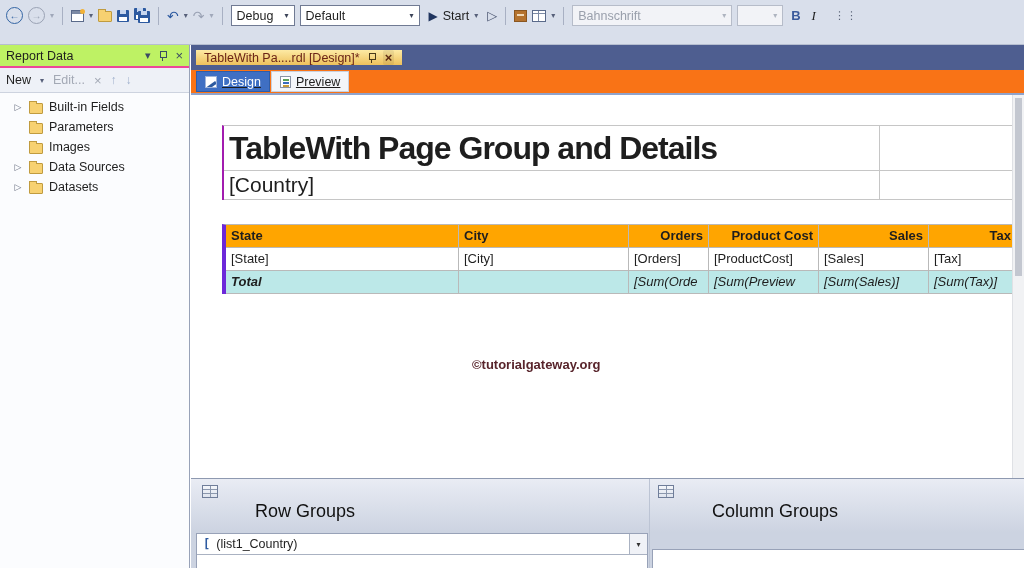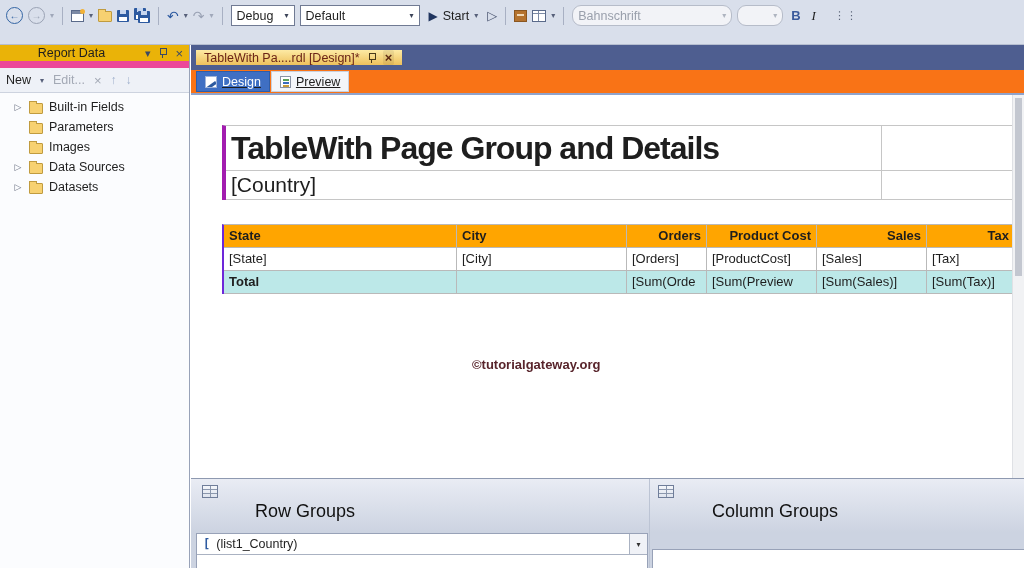--- a/index.html
+++ b/index.html
@@ -32,41 +32,41 @@
   .floppy::before { content:""; position:absolute; left:3px; top:0; width:6px; height:4px; background:#c7d6ef; }
   .floppy::after { content:""; position:absolute; left:2px; bottom:1px; width:8px; height:4px; background:#fff; }
   .saveall { position:relative; width:16px; height:15px; }
   .saveall .floppy { position:absolute; }
   .saveall .f1 { left:0; top:0; }
   .saveall .f2 { left:4px; top:3px; }
 
   .combo { height:21px; border:1px solid #707a93; background:#fff; display:flex; align-items:center;
            padding:0 5px; gap:6px; flex:0 0 auto; }
   .combo .arrow { font-size:8px; color:#3c4458; margin-left:auto; }
-  .combo.disabled { border-color:#b6bcc9; background:#f2f3f7; color:#9aa0ac;border-radius:9px; }
+  .combo.disabled { border-color:#b6bcc9; background:#f2f3f7; color:#9aa0ac; }
   .combo.disabled .arrow { color:#aeb4c0; }
   .w-debug{width:64px} .w-config{width:120px} .w-font{width:160px} .w-size{width:46px}
 
   .start-btn { display:flex; align-items:center; gap:5px; padding:0 4px; height:22px; }
   .play-solid { color:#20355f; font-size:12px; }
   .play-outline { color:#4a5570; font-size:13px; }
   .bold-btn { font-weight:bold; color:#3a5a9c; font-size:13px; padding:0 3px; }
   .italic-btn { font-style:italic; font-family:"Liberation Serif", serif; font-size:13px; padding:0 3px; }
   .overflow-dots { color:#5a6478; font-size:11px; letter-spacing:1px; margin-left:10px; }
   .icon-output { width:13px; height:12px; background:#b5732f; border:1px solid #8a5620; position:relative; }
   .icon-output::after { content:""; position:absolute; left:2px; top:3px; right:2px; height:2px; background:#f0d9b8; }
   .icon-winlayout { width:14px; height:12px; border:1px solid #5a6a8a; background:#fff; position:relative; }
   .icon-winlayout::before { content:""; position:absolute; left:0; right:0; top:2px; height:1px; background:#7c8aa5; }
   .icon-winlayout::after { content:""; position:absolute; top:0; bottom:0; left:5px; width:1px; background:#7c8aa5; }
 
   
   .left-panel { position:absolute; top:45px; left:0; width:190px; bottom:0; background:#fbfcfe;
                 border-right:1px solid #98a2b8; display:flex; flex-direction:column; }
-  .panel-header { height:23px; background:#eab308; display:flex; align-items:center; padding:0 6px; gap:8px;
-                  border-bottom:7px solid #ec4899; flex:0 0 auto;text-align:center; }
+  .panel-header { height:23px; background:#bef264; display:flex; align-items:center; padding:0 6px; gap:8px;
+                  border-bottom:2px solid #ec4899; flex:0 0 auto; }
   .panel-title { flex:1; }
   .hdr-ic { color:#3b4a63; font-size:11px; line-height:1; }
   .pin-icon { width:9px; height:12px; position:relative; display:inline-block; }
   .pin-icon::before { content:""; position:absolute; left:2px; top:1px; width:5px; height:5px; border:1px solid currentColor; }
   .pin-icon::after { content:""; position:absolute; left:4px; top:7px; width:1px; height:4px; background:currentColor; }
   .panel-toolbar { height:25px; background:#eef1f7; border-bottom:1px solid #cdd3df; display:flex;
                    align-items:center; padding:0 6px; gap:9px; flex:0 0 auto; }
   .pt-dim { color:#a3a9b5; }
   .arrow-dim { color:#9fb0cc; font-size:12px; }
   .tree { flex:1; padding-top:4px; background:#fbfcfe; }
@@ -92,34 +92,34 @@
                           background:#5a9e5a; box-shadow:0 3px 0 #3a6bbe, 0 6px 0 #c99a3a; }
   .accent-line { height:2px; background:#8fa3cc; flex:0 0 auto; }
   .surface { position:relative; flex:1; background:#fff; overflow:hidden; }
 
   .scrollbar { position:absolute; top:0; right:0; width:12px; bottom:0; background:#f1f2f4; border-left:1px solid #dfe1e5; }
   .scroll-thumb { position:absolute; left:2px; right:2px; top:3px; height:178px; background:#c3c7d0; }
 
   
   .report-headergrid { position:absolute; left:31px; top:30px; display:grid;
                        grid-template-columns:656px 135px; grid-template-rows:45px 29px;
-                       border-top:1px solid #c6c6c6; border-left:4px solid #a21caf; }
+                       border-top:1px solid #c6c6c6; border-left:2px solid #a21caf; }
   .rh-cell { border-right:1px solid #c6c6c6; border-bottom:1px solid #c6c6c6; overflow:hidden; }
   .report-title-cell { display:flex; align-items:center; padding:0 5px; font-size:32px; font-weight:bold;
                        letter-spacing:-1px; white-space:nowrap; }
   .country-cell { display:flex; align-items:center; padding:0 5px; font-size:21px; }
 
   .report-table { position:absolute; left:31px; top:129px; display:grid;
                   grid-template-columns:233px 170px 80px 110px 110px 88px;
-                  border-top:1px solid #b9b9b9; border-left:2px solid #6d28d9; font-size:13px; }
+                  border-top:1px solid #b9b9b9; border-left:4px solid #6d28d9; font-size:13px; }
   .rt-cell { height:23px; line-height:22px; padding:0 5px; border-right:1px solid #b9b9b9;
              border-bottom:1px solid #b9b9b9; white-space:nowrap; overflow:hidden; }
   .rt-head { background:#ffa500; font-weight:bold; }
   .rt-right { text-align:right; }
-  .rt-total { background:#bce8e8; }
+  .rt-total { background:#bce8e8;font-style:italic; }
   .rt-bold { font-weight:bold; }
 
   .watermark { position:absolute; left:281px; top:262px; font-size:13px; font-weight:bold; color:#58242b; }
 
   
   .grouping { position:absolute; left:191px; right:0; bottom:0; height:90px;
               background:linear-gradient(#e9ecf4, #ccd3e1 60%); border-top:1px solid #8e99b0; }
   .grp-icon { position:absolute; width:16px; height:13px; border:1px solid #6f7d99;
               background:linear-gradient(#f4f6fa,#dfe4ee); }
   .grp-icon::before { content:""; position:absolute; left:0; right:0; top:3px; height:1px;

